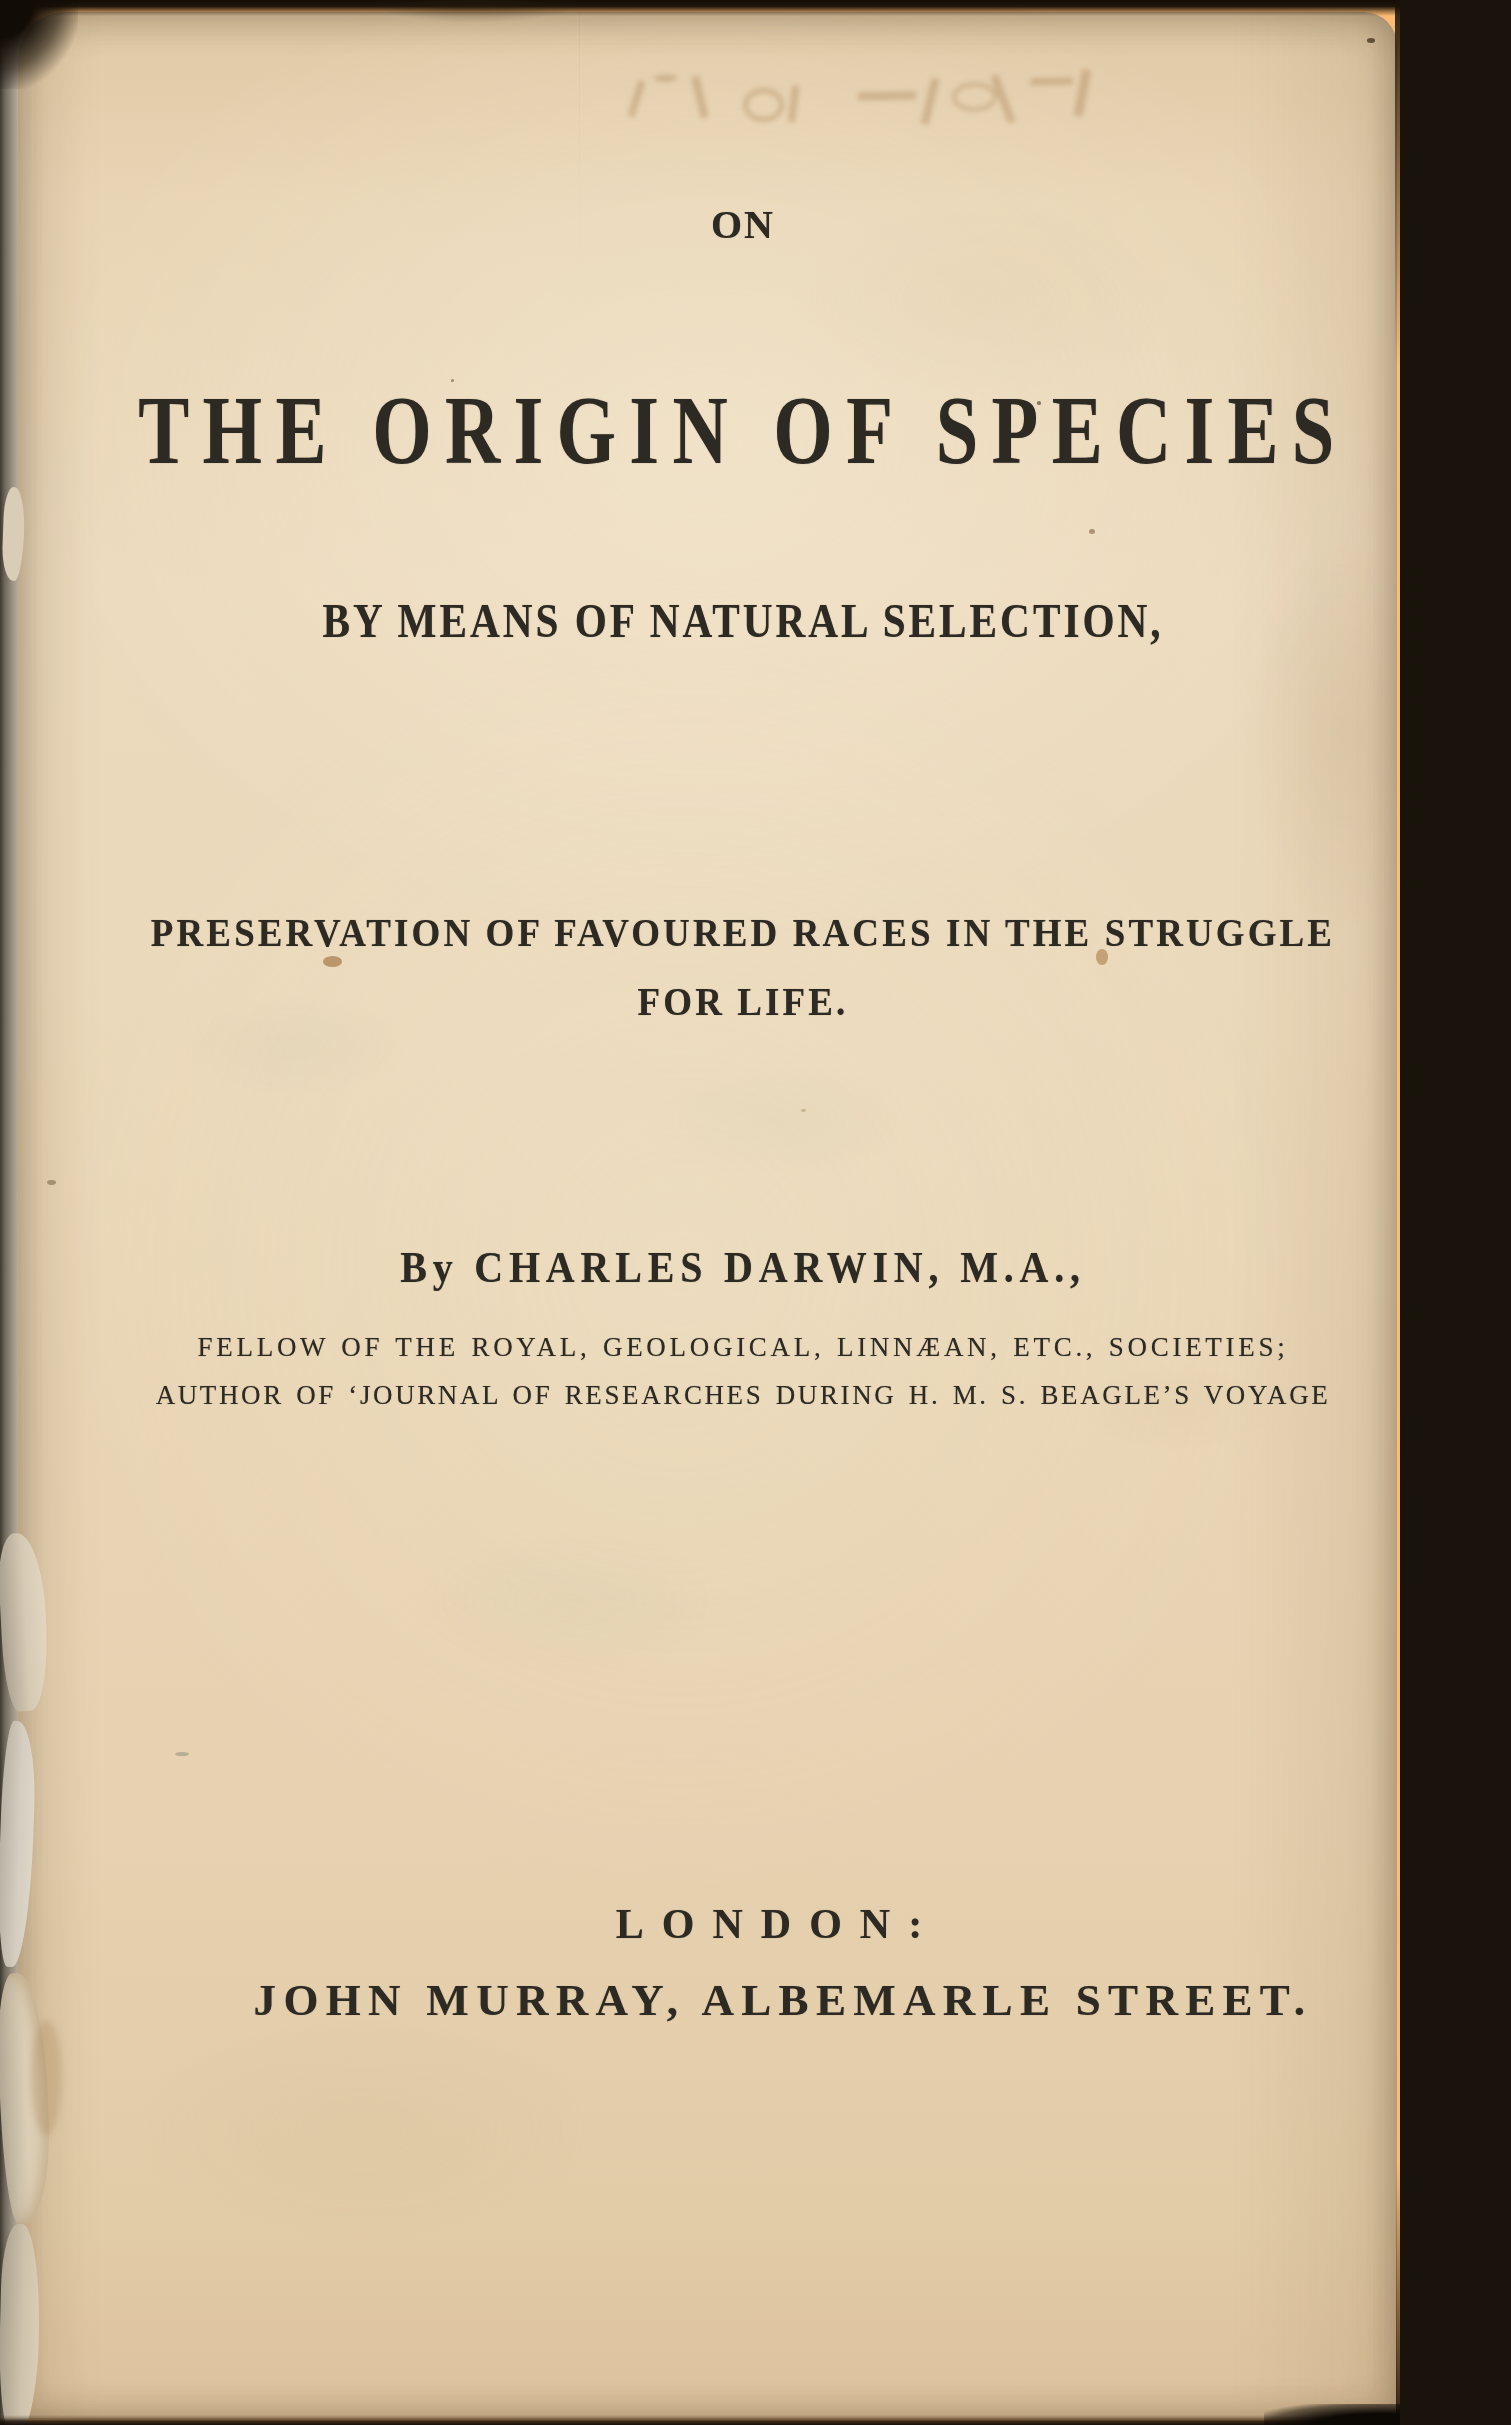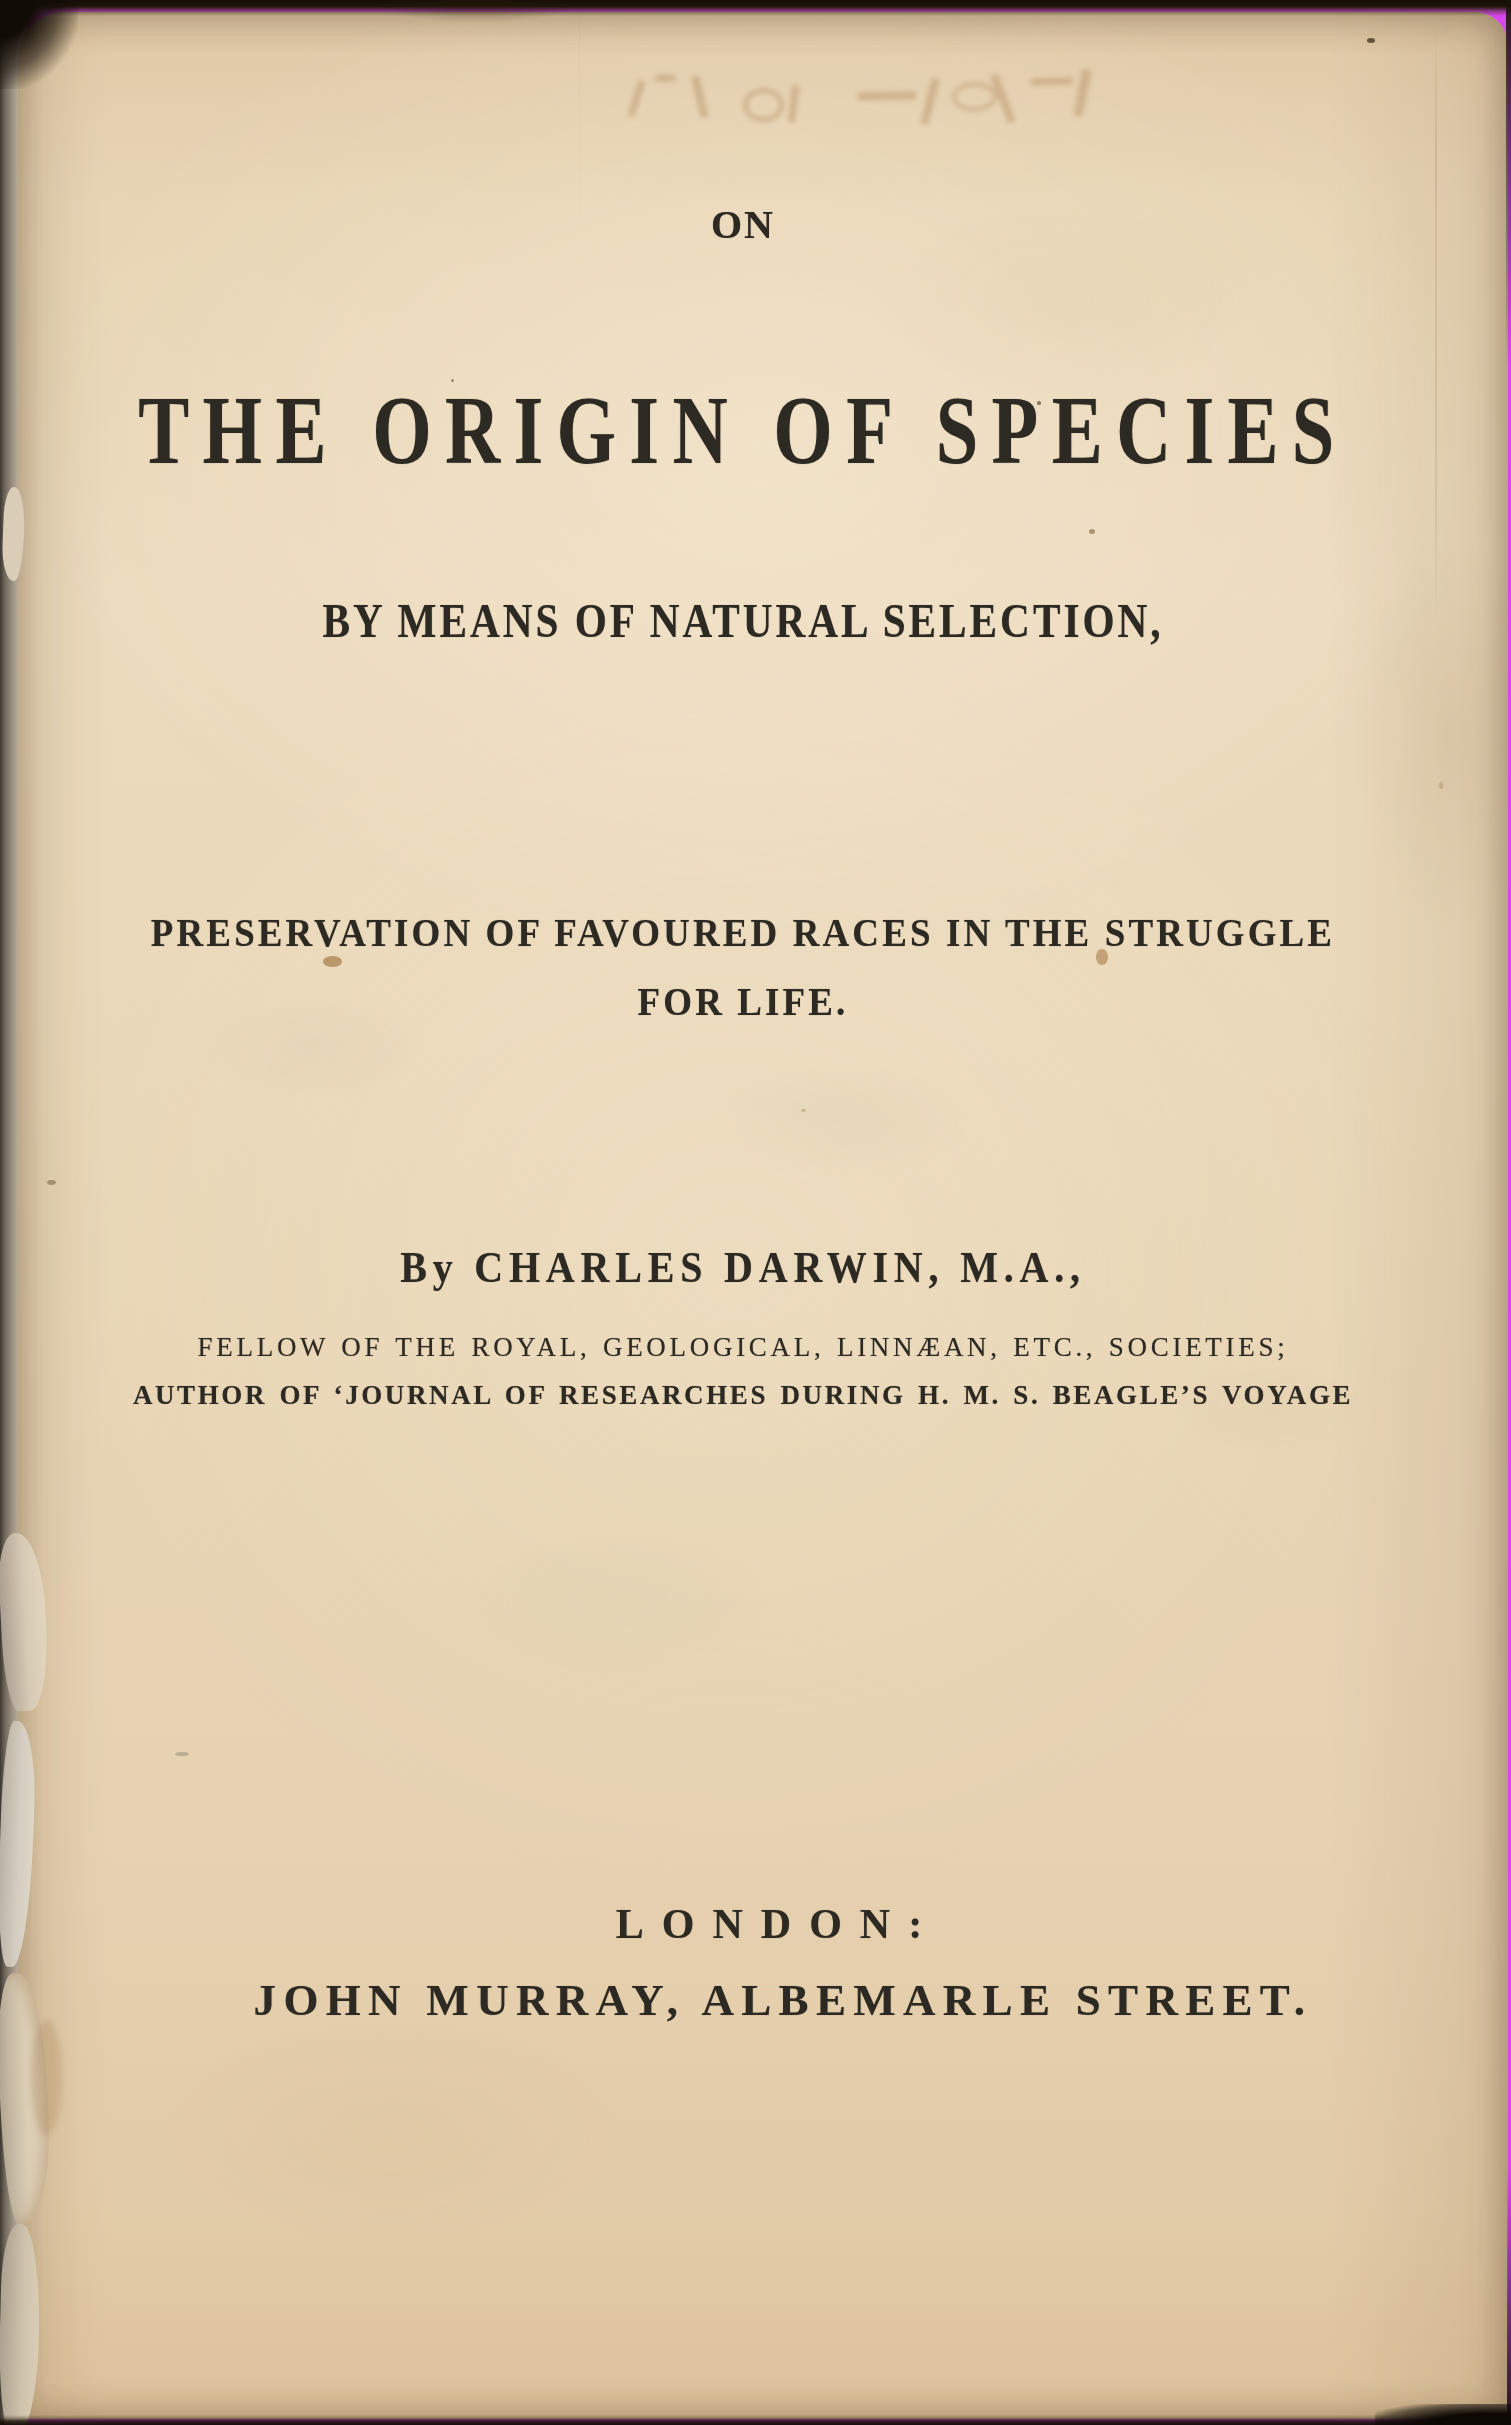--- a/index.html
+++ b/index.html
@@ -1,18 +1,18 @@
 <!DOCTYPE html>
 <html style="font-size:8.4px"><head>
 <meta charset="utf-8">
 <style>
   html,body { margin:0; padding:0; background:#1a130b; }
   .canvas {
-    position:relative; width:1511px; height:2426px; overflow:hidden;
-    background:#d946ef;
+    position:relative; width:1400px; height:2426px; overflow:hidden;
+    background:#fdba74;
     font-family:"Liberation Serif", serif;
   }
   
   .gutter {
     position:absolute; left:0; top:0; width:27px; height:100%; z-index:1;
     background:linear-gradient(90deg,#3e3931 0%,#6e675b 18%,#9a9082 45%,#c3b7a0 75%,#d4c7ae 100%);
   }
   
   .page {
     position:absolute; left:18px; top:11.5px; right:3.1px; bottom:7.3px; z-index:2;
@@ -49,21 +49,21 @@
     color:#2d2a24; line-height:1.15; white-space:nowrap;
     transform-origin:50% 0; text-shadow:0 0 1px rgba(45,38,28,.40);
   }
   .t-kicker      { top:202px;  font-size:40px;  font-weight:700; letter-spacing:2.1px; }
   .t-title       { top:374px;  font-size:78px; font-weight:700; letter-spacing:13.6px; transform:scale(.98,1.26); }
   .t-subtitle    { top:593px; font-size:43px;  font-weight:700; letter-spacing:3.1px;  transform:scale(.96,1.12); }
   .t-connector   { top:801px; font-size:25px;  font-weight:700; letter-spacing:3.1px;  word-spacing:5.2px; }
   .t-struggle    { top:898px; font-size:37px;  font-weight:700; letter-spacing:3.1px;  line-height:1.72; transform:scale(1,1.08); white-space:normal; }
   .t-byline      { top:1243px; font-size:40px;  font-weight:700; letter-spacing:5.8px; transform:scale(1,1.09); }
   .t-affiliation { top:1332px; font-size:27px;  font-weight:400; letter-spacing:3.7px;  word-spacing:2.1px; }
-  .t-authornote  { top:1379px; font-size:27px;  font-weight:700; letter-spacing:2.6px;  word-spacing:3.1px; line-height:1.22; white-space:normal; }
+  .t-authornote  { top:1379px; font-size:27px;  font-weight:400; letter-spacing:2.6px;  word-spacing:3.1px; line-height:1.22; white-space:normal; }
   .t-city        { top:1900px; font-size:42px;  font-weight:700; letter-spacing:18px;margin-left:35px; }
   .t-publisher   { top:1975px; font-size:45px;  font-weight:700; letter-spacing:7.3px;margin-left:40px; }
   .t-year        { top:2057px; font-size:40px;  font-weight:700; letter-spacing:2.6px; }
   .t-rights      { top:2223px; font-size:24.6px;  font-style:italic; font-weight:400; letter-spacing:0.5px; word-spacing:3.1px; color:#35322a; }
   .txt .ln { display:block; }
 
   
   .stamp-wrap { position:absolute; left:633px; top:55px; width:492px; height:89px; z-index:5;
                 filter:blur(2.6px); opacity:.75; transform:rotate(-1deg); pointer-events:none; }
   .stamp-wrap > div { position:absolute; background:rgba(146,98,47,.38); }

